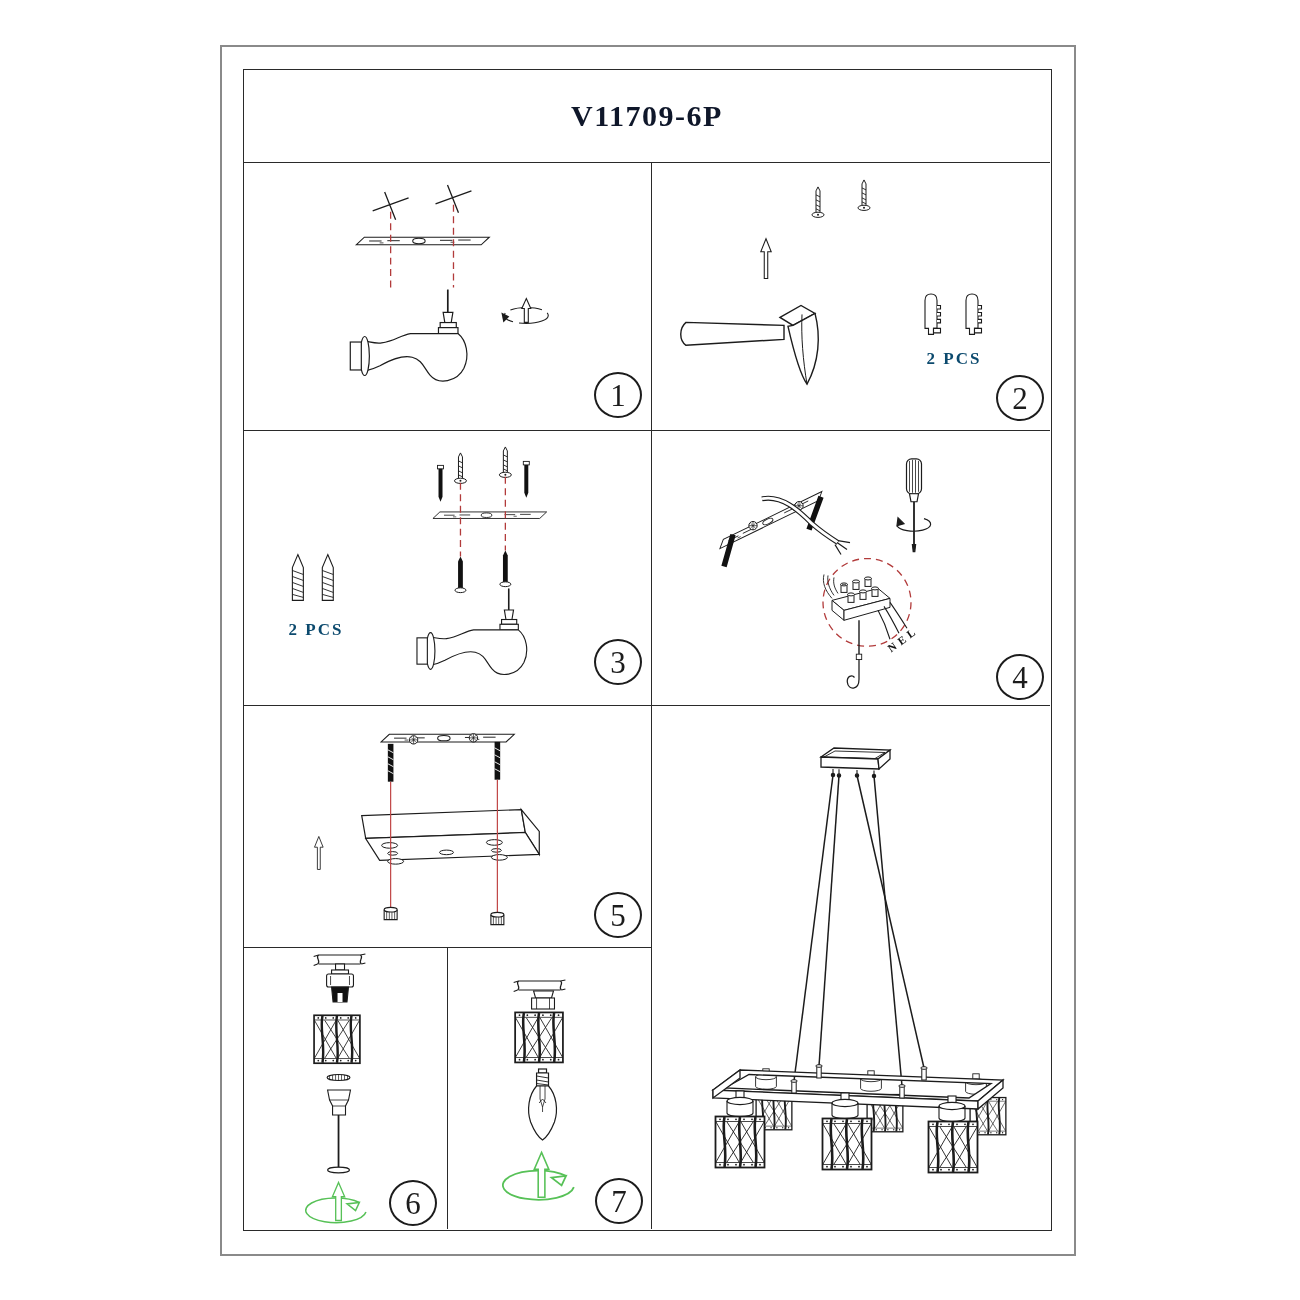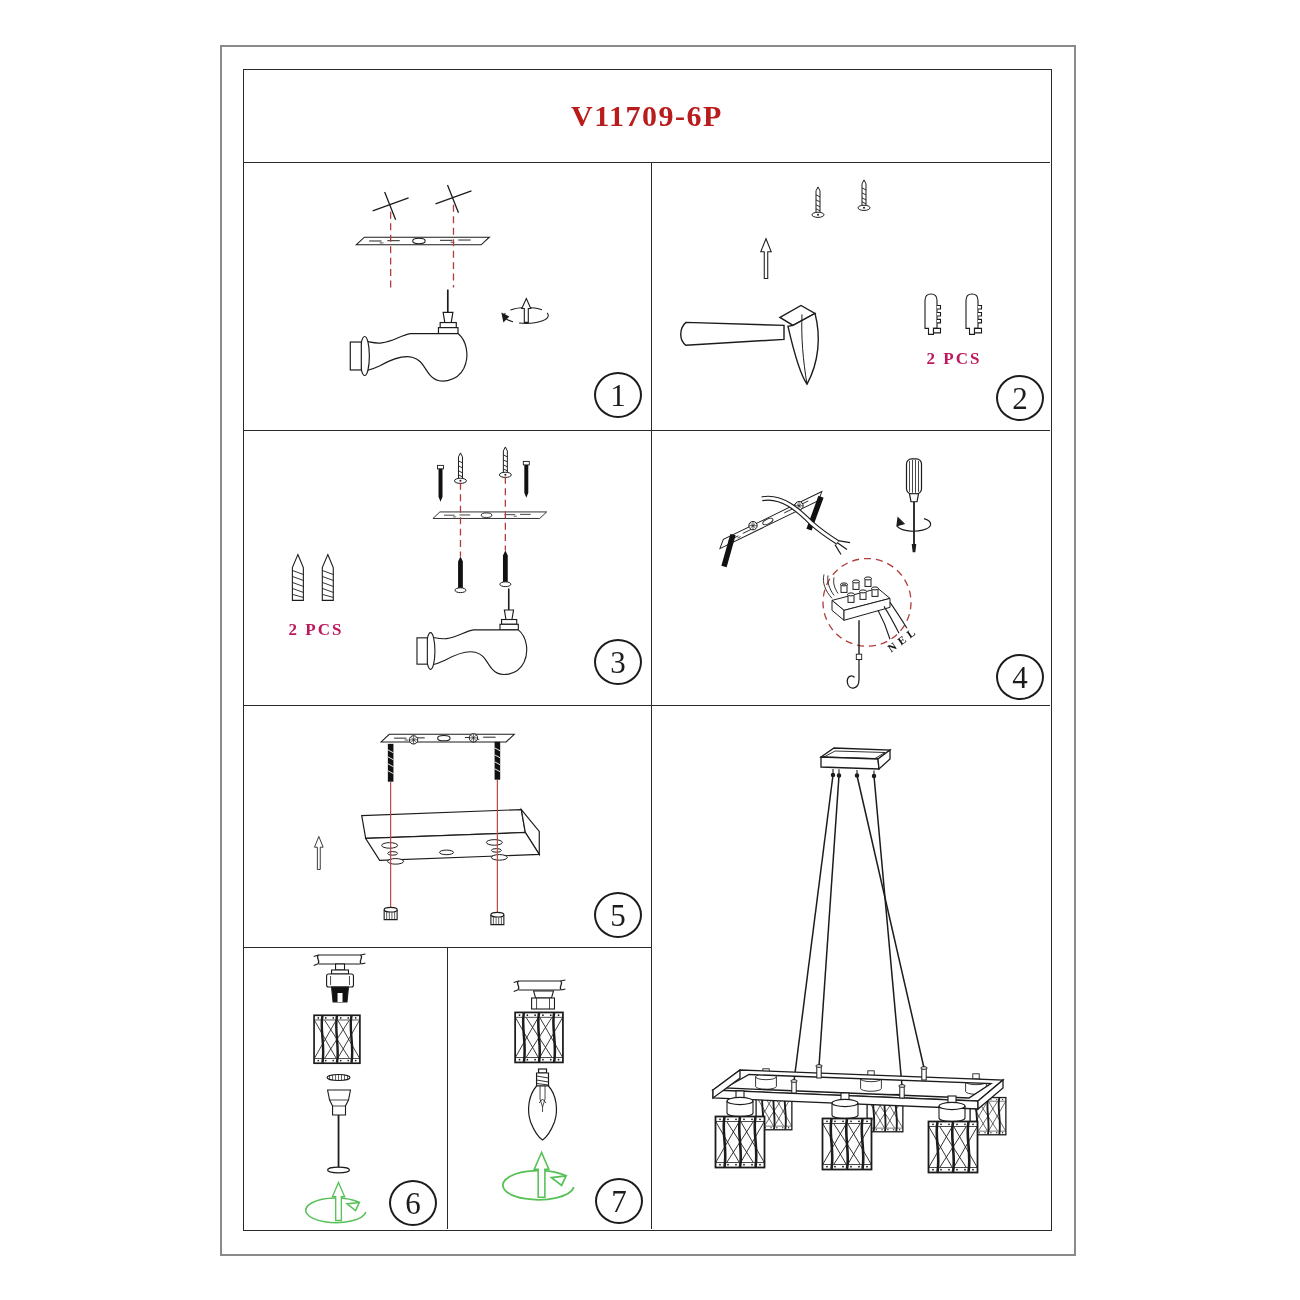--- a/index.html
+++ b/index.html
@@ -6,33 +6,33 @@
   .page{position:relative;width:1300px;height:1300px;background:#fff;overflow:hidden;
         font-family:"Liberation Serif", serif;color:#1c1c1c;}
   .outer-frame{position:absolute;left:220px;top:45px;width:856px;height:1211px;
         border:2px solid #8a8a8a;box-sizing:border-box;}
   .inner-frame{position:absolute;left:21px;top:22px;width:809px;height:1162px;
         border:1.5px solid #2a2a2a;box-sizing:border-box;background:#fff;}
   .panel{position:absolute;box-sizing:border-box;}
   .panel svg{position:absolute;left:0;top:0;width:100%;height:100%;}
   .title-row{left:0;top:0;width:806px;height:93px;border-bottom:1.5px solid #2a2a2a;
         display:flex;align-items:center;justify-content:center;}
-  .doc-title{font-size:30px;font-weight:bold;letter-spacing:1.5px;color:#b91c1c;}
+  .doc-title{font-size:30px;font-weight:bold;letter-spacing:1.5px;color:#0f172a;}
   .p1{left:0;top:93px;width:408px;height:268px;border-right:1.5px solid #2a2a2a;border-bottom:1.5px solid #2a2a2a;}
   .p2{left:408px;top:93px;width:398px;height:268px;border-bottom:1.5px solid #2a2a2a;}
   .p3{left:0;top:361px;width:408px;height:275px;border-right:1.5px solid #2a2a2a;border-bottom:1.5px solid #2a2a2a;}
   .p4{left:408px;top:361px;width:398px;height:275px;border-bottom:1.5px solid #2a2a2a;}
   .p5{left:0;top:636px;width:408px;height:242px;border-right:1.5px solid #2a2a2a;border-bottom:1.5px solid #2a2a2a;}
   .p6{left:0;top:878px;width:204px;height:281px;border-right:1.5px solid #2a2a2a;}
   .p7{left:204px;top:878px;width:204px;height:281px;border-right:1.5px solid #2a2a2a;}
   .pF{left:408px;top:636px;width:398px;height:523px;}
   .step-badge{position:absolute;width:44px;height:42px;border:2px solid #1c1c1c;border-radius:50%;
         display:flex;align-items:center;justify-content:center;font-size:31px;line-height:1;
         font-family:"Liberation Serif",serif;background:#fff;}
-  .qty-label{position:absolute;font-weight:bold;font-size:17px;letter-spacing:2px;color:#be185d;
+  .qty-label{position:absolute;font-weight:bold;font-size:17px;letter-spacing:2px;color:#0c4a6e;
         transform:translateX(-50%);white-space:nowrap;}
   .wire-label{position:absolute;font-size:11px;font-weight:bold;transform:rotate(-35deg);color:#111;}
 </style>
 </head>
 <body>
 
 <svg width="0" height="0" style="position:absolute" aria-hidden="true">
 <defs>
   <g id="d-xmark" stroke="#1c1c1c" stroke-width="1.3" fill="none">
     <path d="M-18,6 L18,-7 M-6,-13 L5,15"></path>

